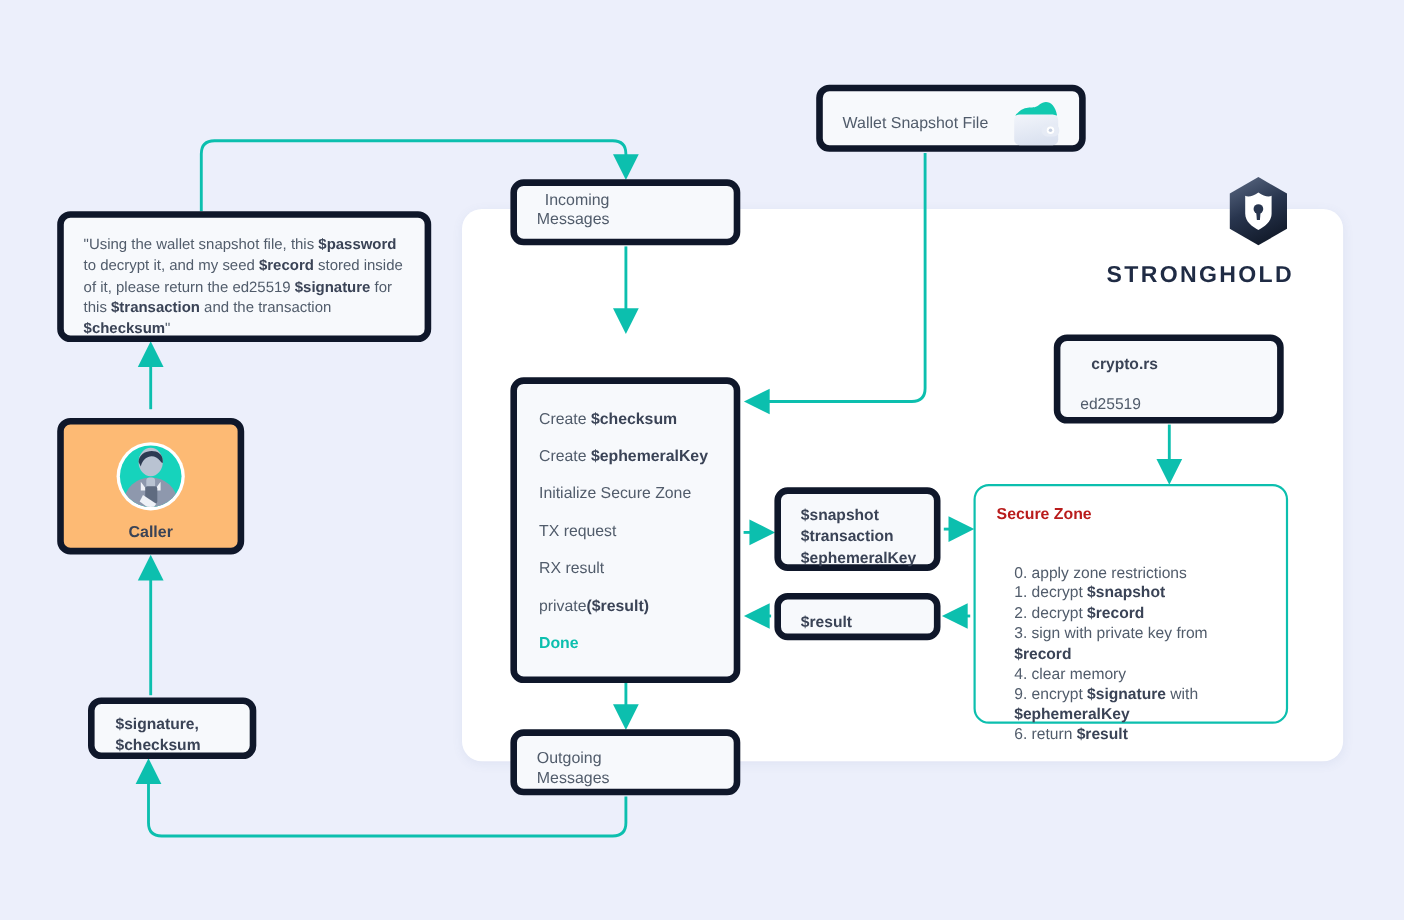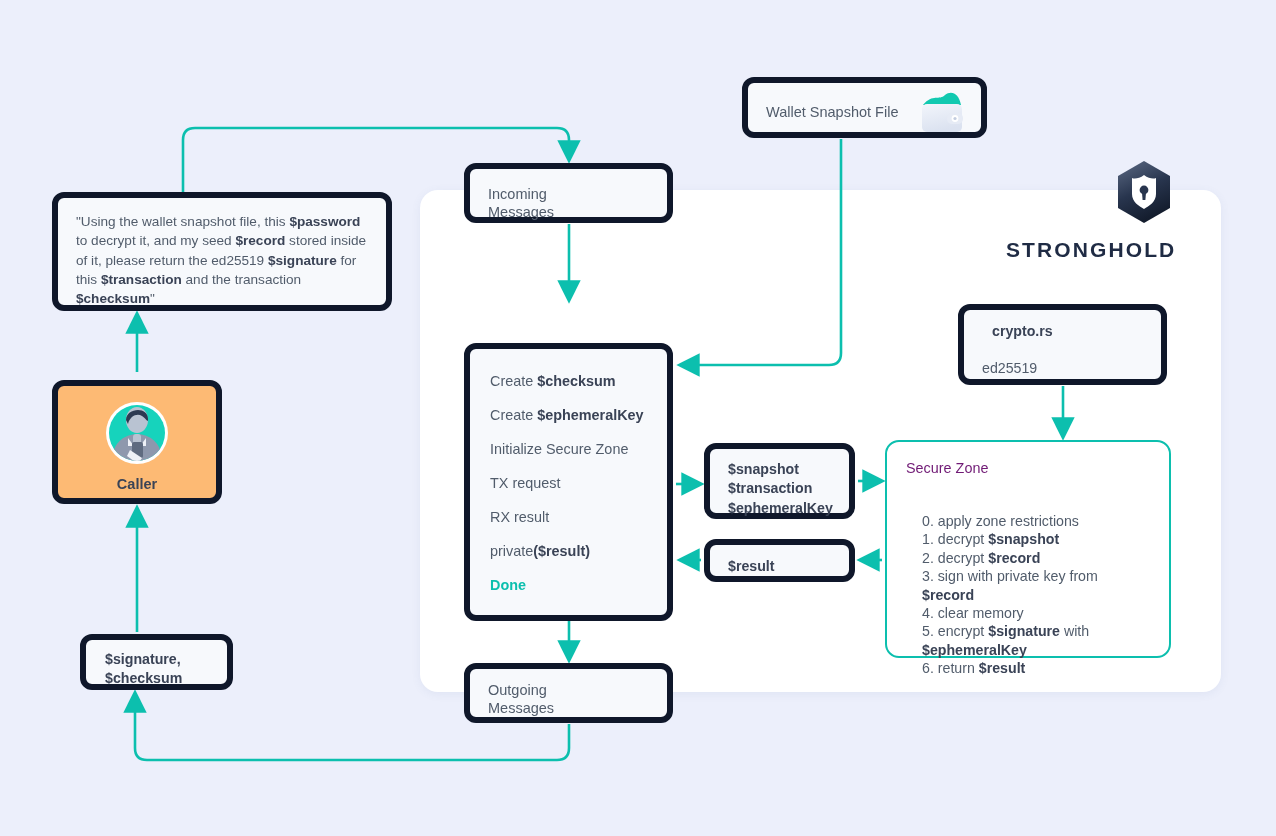--- a/index.html
+++ b/index.html
@@ -52,21 +52,21 @@
 
   #caller-box{left:52px;top:380px;width:170px;height:124px;}
   #caller-avatar{position:absolute;left:50%;margin-left:-35px;top:12px;width:70px;height:70px;}
   #caller-name{position:absolute;left:0;right:0;top:90px;text-align:center;
                font-size:14.5px;font-weight:bold;color:#3a4356;}
 
   #sigbox{left:52px;top:634px;width:153px;height:56px;margin-left:28px;}
   #sigbox .txt{position:absolute;left:19px;top:10px;font-weight:bold;color:#3a4356;font-size:14.2px;line-height:19px;}
 
   #incoming{left:464px;top:163px;width:209px;height:60px;}
-  #incoming .txt{position:absolute;left:18px;top:16px;line-height:18px;}
+  #incoming .txt{position:absolute;left:18px;top:4px;line-height:18px;text-align:right;}
   #outgoing{left:464px;top:663px;width:209px;height:60px;}
   #outgoing .txt{position:absolute;left:18px;top:12px;line-height:18px;}
 
   #steps{left:464px;top:303px;width:209px;height:278px;margin-top:40px;}
   #steps ul{list-style:none;margin:0;padding:24px 0 0 20px;}
   #steps li{font-size:14.4px;color:#515c6b;margin-bottom:18px;}
   #steps li.done{color:#0cbfae;font-weight:bold;margin-bottom:0;}
 
   #payload{left:704px;top:443px;width:151px;height:76px;}
   #payload .txt{position:absolute;left:18px;top:11px;font-weight:bold;color:#3a4356;font-size:14.2px;line-height:19.4px;}
@@ -74,21 +74,21 @@
   #resultbox .txt{position:absolute;left:18px;top:12px;font-weight:bold;color:#3a4356;font-size:14.2px;}
 
   #cryptors{left:958px;top:304px;width:209px;height:81px;}
   #cryptors .ttl{position:absolute;left:28px;top:13px;font-weight:bold;color:#3a4356;font-size:14.2px;}
   #cryptors .sub{position:absolute;left:18px;top:50px;color:#515c6b;font-size:14.2px;}
 
   #securezone{
     left:885px;top:440px;width:286px;height:218px;
     background:#ffffff;border:2px solid #0cbfae;border-radius:14px;
   }
-  #securezone .ttl{position:absolute;left:19px;top:18px;font-weight:normal;color:#701a75;font-size:14.4px;}
+  #securezone .ttl{position:absolute;left:19px;top:18px;font-weight:bold;color:#b91c1c;font-size:14.4px;}
   #securezone ol{list-style:none;margin:16px;padding:0;position:absolute;left:19px;top:54px;right:12px;}
   #securezone li{font-size:14.2px;line-height:18.4px;color:#515c6b;}
 </style>
 </head>
 <body>
 
 <div id="stage">
 
   <div class="node" id="stronghold-panel"></div>
 
@@ -239,18 +239,18 @@
   </div>
 
   <div class="node" id="securezone">
     <div class="ttl">Secure Zone</div>
     <ol id="sz-list">
         <li><span>0. apply zone restrictions</span></li>
         <li><span>1. decrypt </span><span class="b">$snapshot</span></li>
         <li><span>2. decrypt </span><span class="b">$record</span></li>
         <li><span>3. sign with private key from </span><span class="b">$record</span></li>
         <li><span>4. clear memory</span></li>
-        <li><span>5. encrypt </span><span class="b">$signature</span><span> with </span><span class="b">$ephemeralKey</span></li>
+        <li><span>9. encrypt </span><span class="b">$signature</span><span> with </span><span class="b">$ephemeralKey</span></li>
         <li><span>6. return </span><span class="b">$result</span></li>
       </ol>
   </div>
 
 </div>
 
 </body></html>

